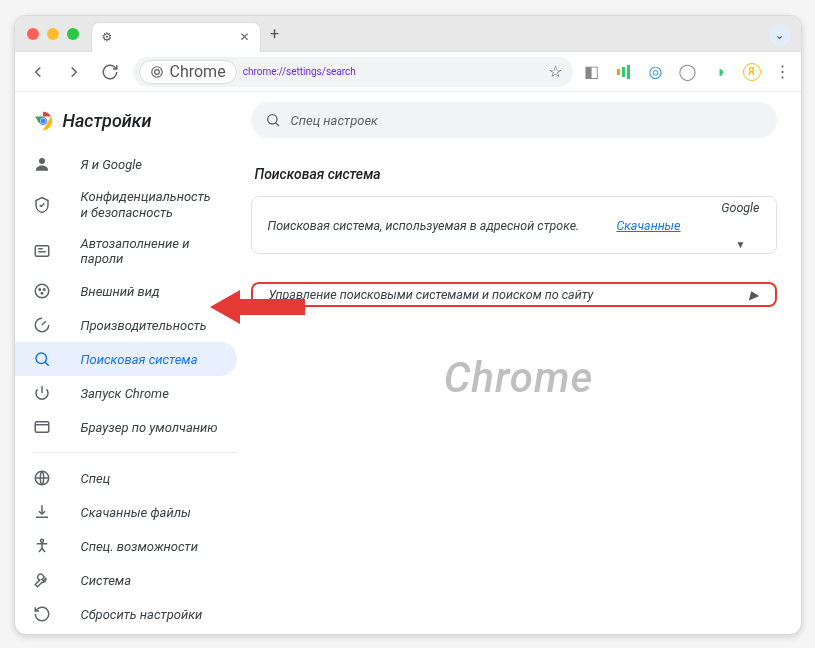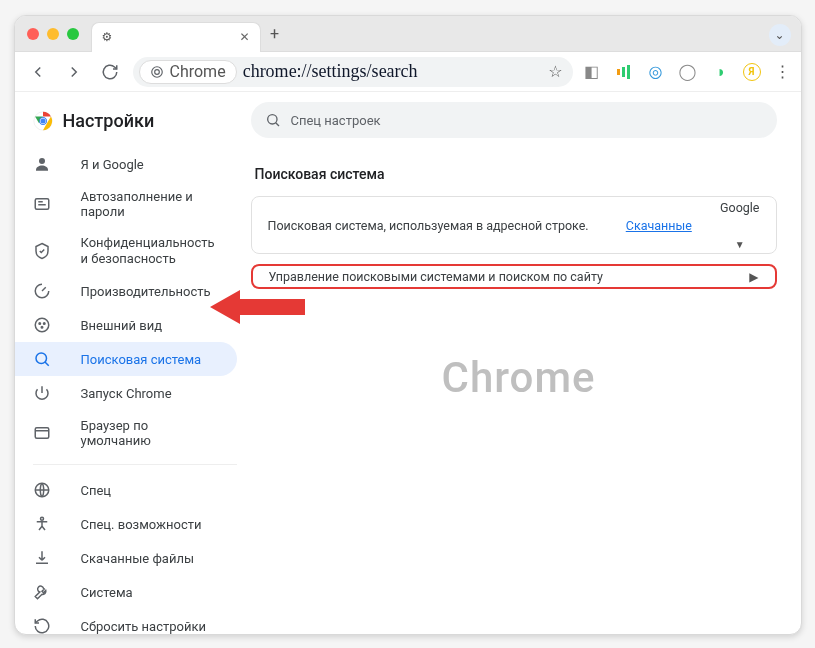--- a/index.html
+++ b/index.html
@@ -19,50 +19,50 @@
   .newtab { width: 28px; text-align: center; color: #555; cursor: pointer; font-size: 16px; }
   .dropdown-pill { position:absolute; right:10px; top:8px; width:22px; height:22px; border-radius:50%; background:#e3edf9; color:#555; display:flex; align-items:center; justify-content:center; font-size:12px;}
 
   
   .urlbar { height: 40px; display: flex; align-items: center; gap: 10px; padding: 0 10px; border-bottom: 1px solid #eee; }
   .nav-btn { width: 26px; height: 26px; display:flex; align-items:center; justify-content:center; color:#5f6368; border-radius:50%; cursor:pointer; }
   .nav-btn svg { width:18px; height:18px; }
   .omnibox { flex:1; height: 30px; background:#f1f3f4; border-radius:15px; display:flex; align-items:center; padding:0 6px; gap:6px; }
   .chip { background:#fff; border:1px solid #ddd; border-radius: 14px; height:24px; padding:0 10px; display:flex; align-items:center; gap:6px; font-size:16px; color:#555; }
   .chip svg { width:14px; height:14px; }
-  .url-text { font-size:18px; color:#0f172a; flex:1; white-space:nowrap; overflow:hidden;font-family:Liberation Serif, serif; }
+  .url-text { font-size:10px; color:#6d28d9; flex:1; white-space:nowrap; overflow:hidden; }
   .star { color:#555; margin-right:4px; }
   .ext-icons { display:flex; gap:14px; align-items:center; color:#777; }
   .ext-icons .ic { width:18px; height:18px; display:flex; align-items:center; justify-content:center; }
   .green-bars { display:flex; align-items:flex-end; gap:2px; }
   .green-bars span { width:3px; background:#2ecc71; }
   .yg { width:18px; height:18px; border-radius:50%; border:1px solid #f1c40f; display:flex; align-items:center; justify-content:center; font-size:10px; font-weight:bold; color:#f1c40f; }
   .dots { font-size:16px; color:#555; cursor:pointer; }
 
   
-  .content { display:flex; height: calc(100% - 76px); }
+  .content { display:flex; height: calc(100% - 76px); font-style: italic; }
   .sidebar { width: 222px; padding-top:10px; }
   .side-title { display:flex; align-items:center; gap:10px; padding: 8px 18px 16px 18px; }
   .chrome-logo { width:20px; height:20px; }
   .side-title h1 { font-size:18px; font-weight:500; color:#202124; }
   .side-item { display:flex; align-items:center; gap:30px; padding: 8px 18px; font-size:13px; color:#3c4043; cursor:pointer; border-radius: 0 18px 18px 0; position:relative; }
   .side-item.active { background:#e8f0fe; color:#1a73e8; }
   .side-item.active .sicon { color:#1a73e8; }
   .side-item.twoline { line-height:1.2; }
   .sicon { width:18px; height:18px; color:#5f6368; flex-shrink:0; display:flex; align-items:center; justify-content:center;}
   .sicon svg { width:18px; height:18px; }
   .side-divider { height:1px; background:#eee; margin: 8px 0 8px 18px; }
 
   
   .main { flex:1; padding: 10px 24px 0 14px; position:relative; }
   .search-row { background:#f1f3f4; border-radius:20px; height:36px; display:flex; align-items:center; padding:0 14px; gap:10px; color:#5f6368; font-size:13px; }
   .search-row svg { width:16px; height:16px; }
   .section-title { font-size:14px; color:#202124; margin: 28px 0 14px 4px; font-weight:500; }
   .card { border:1px solid #e0e0e0; border-radius:8px; padding: 3px 16px; display:flex; align-items:center; font-size:12.5px; color:#3c4043;gap:17px; }
-  .card + .card { margin-top: 10px; }
+  .card + .card { margin-top: 28px; }
   .card .link { color:#1a73e8; text-decoration: underline; cursor:pointer; }
   .se-select { margin-left:auto; display:flex; align-items:center; gap: 24px; color:#3c4043; cursor:pointer;flex-direction:column; }
   .se-select .caret { font-size:10px; color:#555; }
   .card.highlight { border:2px solid #e53935; }
   .card .arrow-right { margin-left:auto; color:#555; font-size:12px; }
 
   
   .red-arrow { position:absolute; top: 268px; left: 195px; pointer-events:none; }
 
   
@@ -149,58 +149,58 @@
 
       <div class="side-item">
         <span class="sicon">
             <svg viewBox="0 0 24 24" fill="currentColor">
               <circle cx="12" cy="8" r="4"></circle>
               <path d="M4 20c0-4 4-6 8-6s8 2 8 6v1H4z"></path>
             </svg>
           </span>
         <span>Я и Google</span>
       </div>
+      <div class="side-item twoline">
+        <span class="sicon">
+            <svg viewBox="0 0 24 24" fill="none" stroke="currentColor" stroke-width="2">
+              <path d="M12 2l8 4v6c0 5-3.5 9-8 10-4.5-1-8-5-8-10V6l8-4z"></path>
+              <path d="M9 12l2 2 4-4"></path>
+            </svg>
+          </span>
+        <span>Конфиденциальность и безопасность</span>
+      </div>
       <div class="side-item">
         <span class="sicon">
             <svg viewBox="0 0 24 24" fill="none" stroke="currentColor" stroke-width="2">
               <rect x="3" y="5" width="18" height="14" rx="2"></rect>
               <path d="M7 9h6M7 13h10"></path>
             </svg>
           </span>
         <span>Автозаполнение и пароли</span>
-      </div>
-      <div class="side-item twoline">
-        <span class="sicon">
-            <svg viewBox="0 0 24 24" fill="none" stroke="currentColor" stroke-width="2">
-              <path d="M12 2l8 4v6c0 5-3.5 9-8 10-4.5-1-8-5-8-10V6l8-4z"></path>
-              <path d="M9 12l2 2 4-4"></path>
-            </svg>
-          </span>
-        <span>Конфиденциальность и безопасность</span>
-      </div>
-      <div class="side-item">
-        <span class="sicon">
-            <svg viewBox="0 0 24 24" fill="none" stroke="currentColor" stroke-width="2">
-              <path d="M12 3a9 9 0 1 0 9 9"></path>
-              <path d="M12 12l5-5"></path>
-            </svg>
-          </span>
-        <span>Производительность</span>
       </div>
       <div class="side-item">
         <span class="sicon">
             <svg viewBox="0 0 24 24" fill="none" stroke="currentColor" stroke-width="2">
               <circle cx="12" cy="12" r="9"></circle>
               <circle cx="9" cy="10" r="1" fill="currentColor"></circle>
               <circle cx="15" cy="10" r="1" fill="currentColor"></circle>
               <circle cx="12" cy="15" r="1" fill="currentColor"></circle>
             </svg>
           </span>
         <span>Внешний вид</span>
       </div>
+      <div class="side-item">
+        <span class="sicon">
+            <svg viewBox="0 0 24 24" fill="none" stroke="currentColor" stroke-width="2">
+              <path d="M12 3a9 9 0 1 0 9 9"></path>
+              <path d="M12 12l5-5"></path>
+            </svg>
+          </span>
+        <span>Производительность</span>
+      </div>
       <div class="side-item active">
         <span class="sicon">
             <svg viewBox="0 0 24 24" fill="none" stroke="currentColor" stroke-width="2">
               <circle cx="11" cy="11" r="7"></circle>
               <path d="M21 21l-5-5"></path>
             </svg>
           </span>
         <span>Поисковая система</span>
       </div>
       <div class="side-item">
@@ -229,33 +229,33 @@
             <svg viewBox="0 0 24 24" fill="none" stroke="currentColor" stroke-width="2">
               <circle cx="12" cy="12" r="9"></circle>
               <path d="M3 12h18M12 3c3 3 3 15 0 18M12 3c-3 3-3 15 0 18"></path>
             </svg>
           </span>
         <span>Спец</span>
       </div>
       <div class="side-item">
         <span class="sicon">
             <svg viewBox="0 0 24 24" fill="none" stroke="currentColor" stroke-width="2">
+              <path d="M12 3v12m0 0l-4-4m4 4l4-4M4 19h16"></path>
+            </svg>
+          </span>
+        <span>Скачанные файлы</span>
+      </div>
+      <div class="side-item">
+        <span class="sicon">
+            <svg viewBox="0 0 24 24" fill="none" stroke="currentColor" stroke-width="2">
               <circle cx="12" cy="5" r="2"></circle>
               <path d="M5 9h14M12 9v6m0 0l-4 5m4-5l4 5"></path>
             </svg>
           </span>
         <span>Спец. возможности</span>
-      </div>
-      <div class="side-item">
-        <span class="sicon">
-            <svg viewBox="0 0 24 24" fill="none" stroke="currentColor" stroke-width="2">
-              <path d="M12 3v12m0 0l-4-4m4 4l4-4M4 19h16"></path>
-            </svg>
-          </span>
-        <span>Скачанные файлы</span>
       </div>
       <div class="side-item">
         <span class="sicon">
             <svg viewBox="0 0 24 24" fill="none" stroke="currentColor" stroke-width="2">
               <path d="M14 7a4 4 0 1 0-5 5l-6 6 3 3 6-6a4 4 0 0 0 5-5l-3 3-2-2 3-3z"></path>
             </svg>
           </span>
         <span>Система</span>
       </div>
       <div class="side-item">

